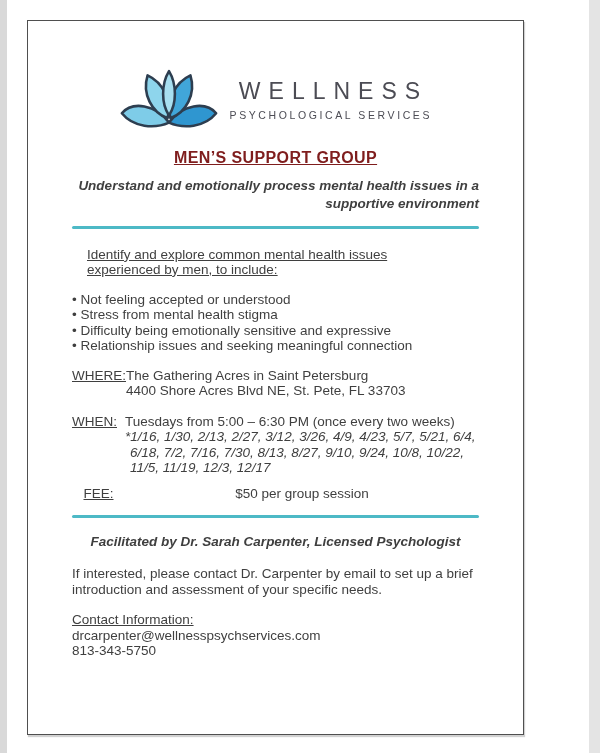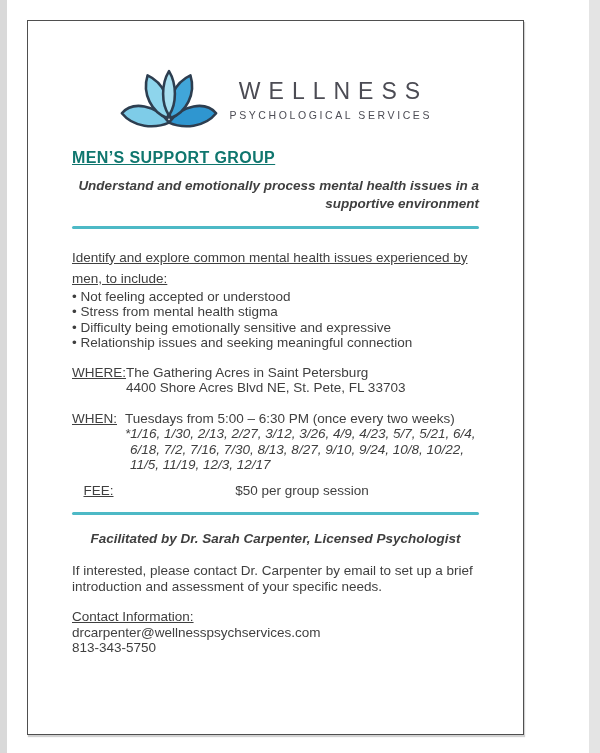--- a/index.html
+++ b/index.html
@@ -37,43 +37,43 @@
   .brand {
     font-size: 23px; font-weight: 400;
     letter-spacing: 8px; padding-left: 8px;
     white-space: nowrap;
   }
   .tagline {
     font-size: 10.5px; letter-spacing: 2.6px; padding-left: 2.6px;
     margin-top: 4px; white-space: nowrap;
   }
   .title {
-    text-align: left;
+    text-align: center;
     font-size: 16px; font-weight: bold;
     text-decoration: underline;
-    color: #0f766e;
+    color: #7f1d1d;
     letter-spacing: 0.4px;
     margin: 0 0 10px 0;
   }
   .subtitle {
     text-align: right;
     font-size: 13.5px; font-weight: bold; font-style: italic;
     line-height: 1.32;
     max-width: 460px;
     margin: 0 auto 13px auto;
   }
   .divider {
     height: 3px; border: none; border-radius: 2px;
     margin: 0 0 18px 0;
   }
   .divider.bottom { margin: 14px 0 16px 0; }
   .intro {
-    font-size: 13.5px; line-height: 21px;
+    font-size: 13.5px; line-height: 15px;
     text-decoration: underline;
-    margin: 0;
+    margin: 15px;
   }
   .bullets { list-style: none; margin: 0 0 14px 0; padding: 0; }
   .bullets li { font-size: 13.5px; line-height: 15.5px; }
   .bullets li::before { content: "\2022\00a0"; }
   .detail-row {
     display: flex;
     font-size: 13.5px; line-height: 15.5px;
     margin-bottom: 15px;
   }
   .detail-row.when { margin-bottom: 10px; }

